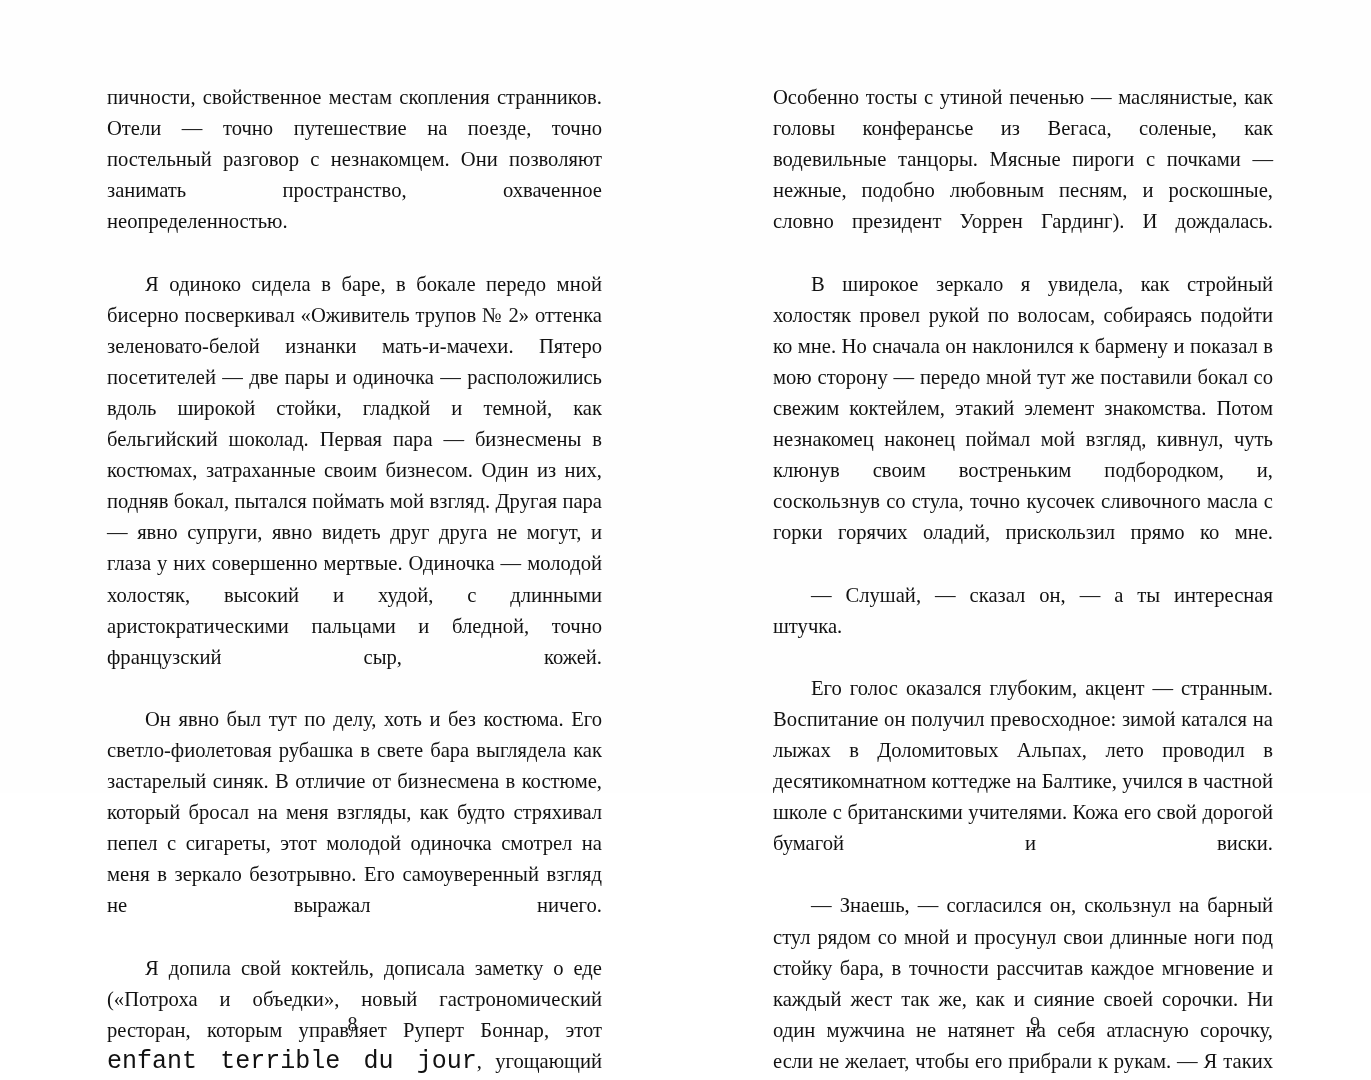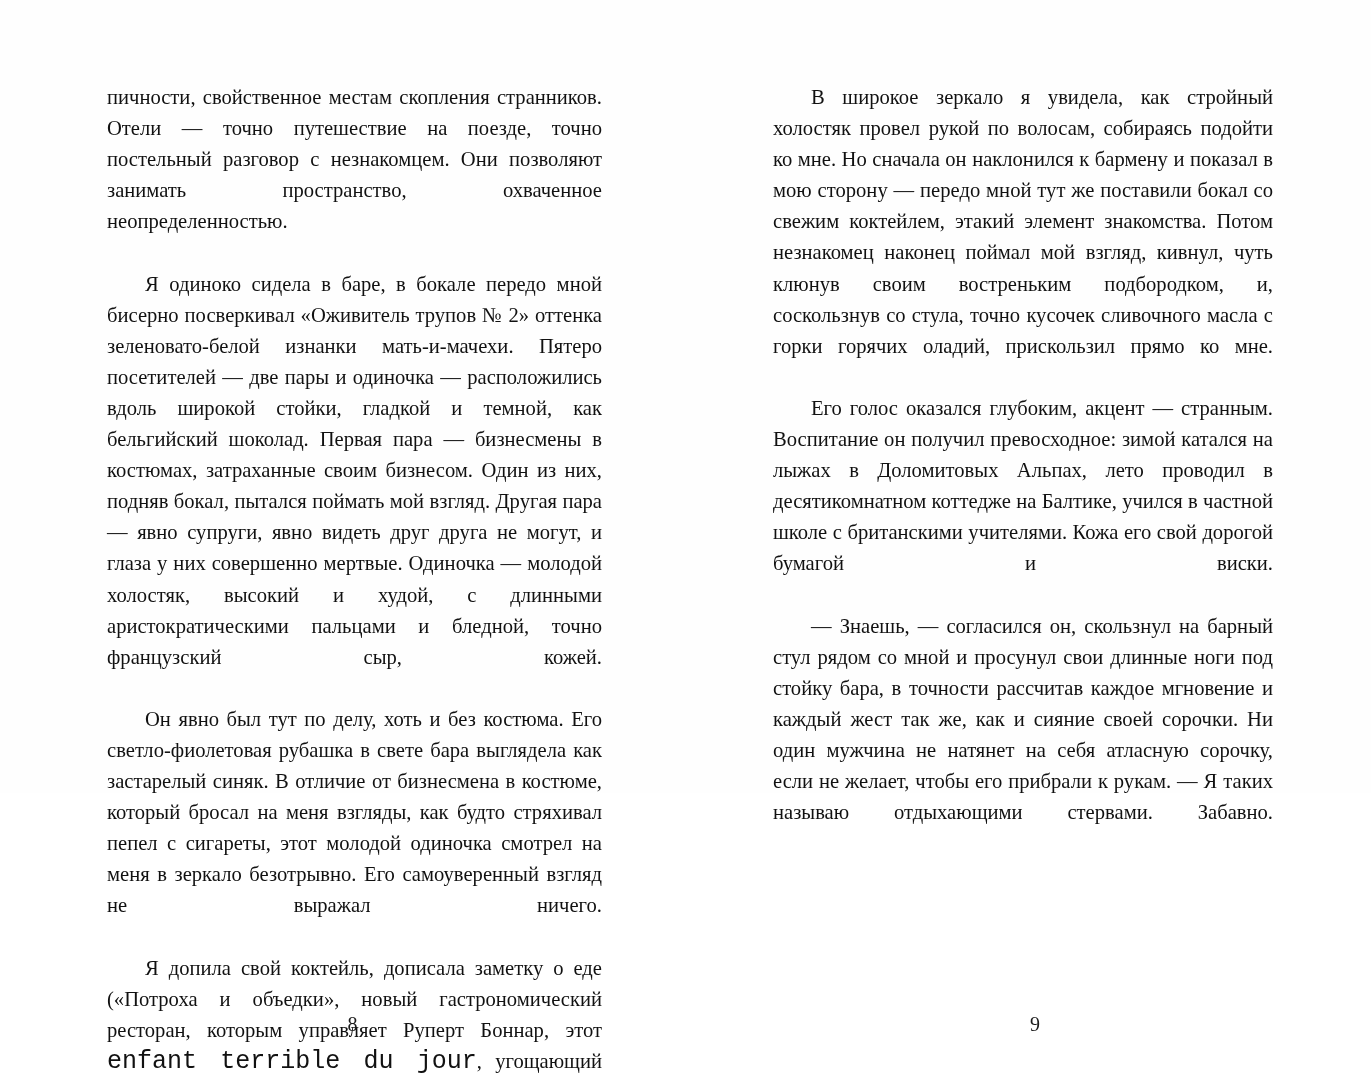--- a/index.html
+++ b/index.html
@@ -85,21 +85,23 @@
       <p class="para">Он явно был тут по делу, хоть и без костюма. Его светло-фиолетовая рубашка в свете бара выглядела как застарелый синяк. В отличие от бизнесмена в костюме, который бросал на меня взгляды, как будто стряхивал пепел с сигареты, этот молодой одиночка смотрел на меня в зеркало безотрывно. Его самоуверенный взгляд не выражал ничего.</p>
       <p class="para">
         <span>Я допила свой коктейль, дописала заметку о еде («Потроха и объедки», новый гастрономический ресторан, которым управляет Руперт Боннар, этот </span><span class="fr">enfant terrible du jour</span><span>, угощающий гурманов потрохами и ливером. Они же отчаянно ищут новых впечатлений, разевают рты, точно голодные птенчики, разверзают их, точно Голубую дыру в Дахабе, точно порнозвезда свою задницу. Эта еда превосходна.</span>
       </p>
     </div>
     <div class="folio">8</div>
   </div>
 
   <div class="page page-right">
     <div class="textblock">
+      <p class="para cont">Особенно тосты с утиной печенью — маслянистые, как головы конферансье из Вегаса, соленые, как водевильные танцоры. Мясные пироги с почками — нежные, подобно любовным песням, и роскошные, словно президент Уоррен Гардинг). И дождалась.</p>
       <p class="para">В широкое зеркало я увидела, как стройный холостяк провел рукой по волосам, собираясь подойти ко мне. Но сначала он наклонился к бармену и показал в мою сторону — передо мной тут же поставили бокал со свежим коктейлем, этакий элемент знакомства. Потом незнакомец наконец поймал мой взгляд, кивнул, чуть клюнув своим востреньким подбородком, и, соскользнув со стула, точно кусочек сливочного масла с горки горячих оладий, прискользил прямо ко мне.</p>
+      <p class="para">— Слушай, — сказал он, — а ты интересная штучка.</p>
       <p class="para">Его голос оказался глубоким, акцент — странным. Воспитание он получил превосходное: зимой катался на лыжах в Доломитовых Альпах, лето проводил в десятикомнатном коттедже на Балтике, учился в частной школе с британскими учителями. Кожа его свой дорогой бумагой и виски.</p>
       <p class="para">— Знаешь, — согласился он, скользнул на барный стул рядом со мной и просунул свои длинные ноги под стойку бара, в точности рассчитав каждое мгновение и каждый жест так же, как и сияние своей сорочки. Ни один мужчина не натянет на себя атласную сорочку, если не желает, чтобы его прибрали к рукам. — Я таких называю отдыхающими стервами. Забавно.</p>
 
     </div>
     <div class="folio">9</div>
   </div>
 
 </div>
 
 </body></html>

